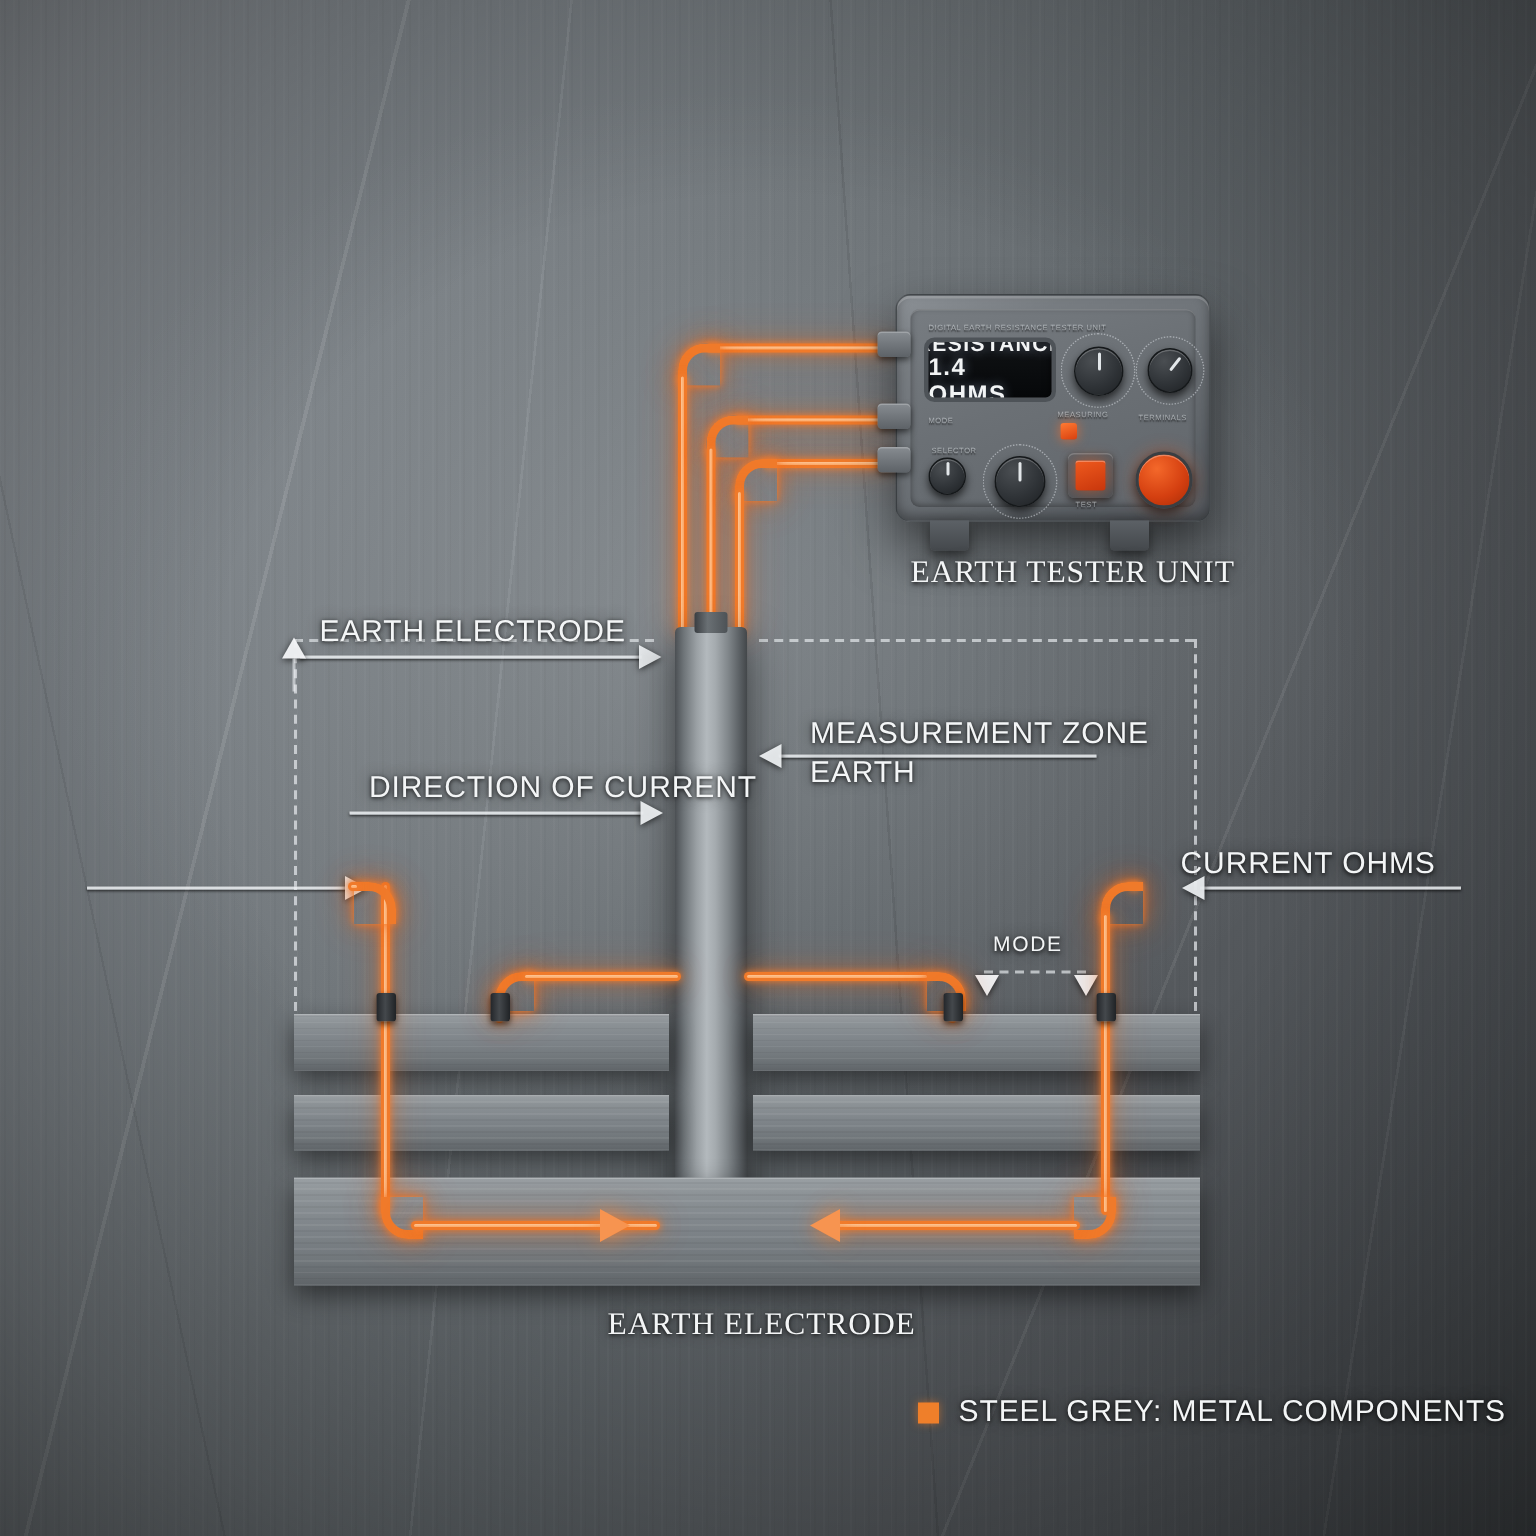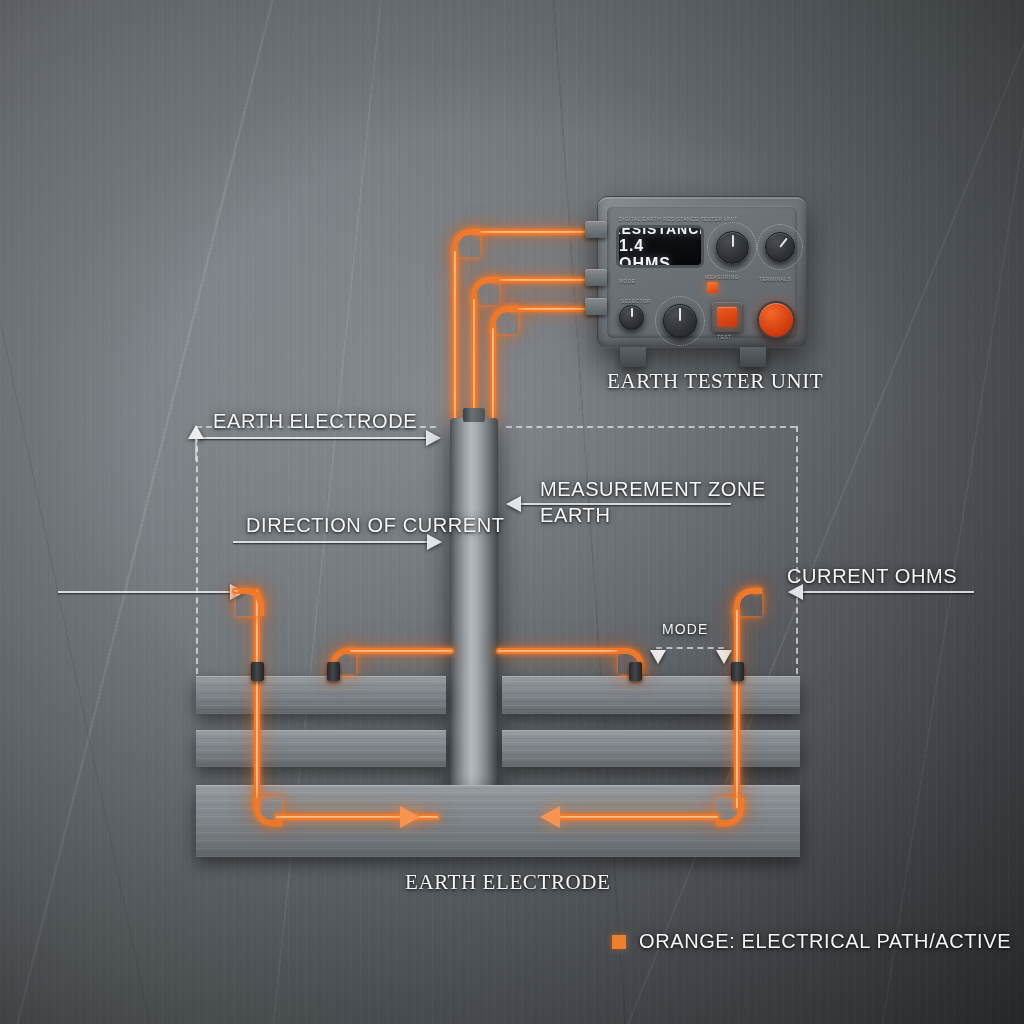--- a/index.html
+++ b/index.html
@@ -359,17 +359,17 @@
   <div class="spikecap" style="left:251px;top:662px;"></div>
   <div class="spikecap" style="left:327px;top:662px;"></div>
   <div class="spikecap" style="left:629px;top:662px;"></div>
   <div class="spikecap" style="left:731px;top:662px;"></div>
 
   <div class="lbl big abs" style="left:405px;top:870px;">EARTH ELECTRODE</div>
 
   <div id="legend" style="left:612px;top:930px;">
     <div class="legrow">
       <span class="legsw" style="background: rgb(239, 127, 42);"></span>
-      <span class="lbl mid">ORANGE: ELECTRICAL PATH/ACTIVE</span>
+      <span class="lbl mid">STEEL GREY: METAL COMPONENTS</span>
     </div>
   </div>
 
 </div>
 
 </body></html>

